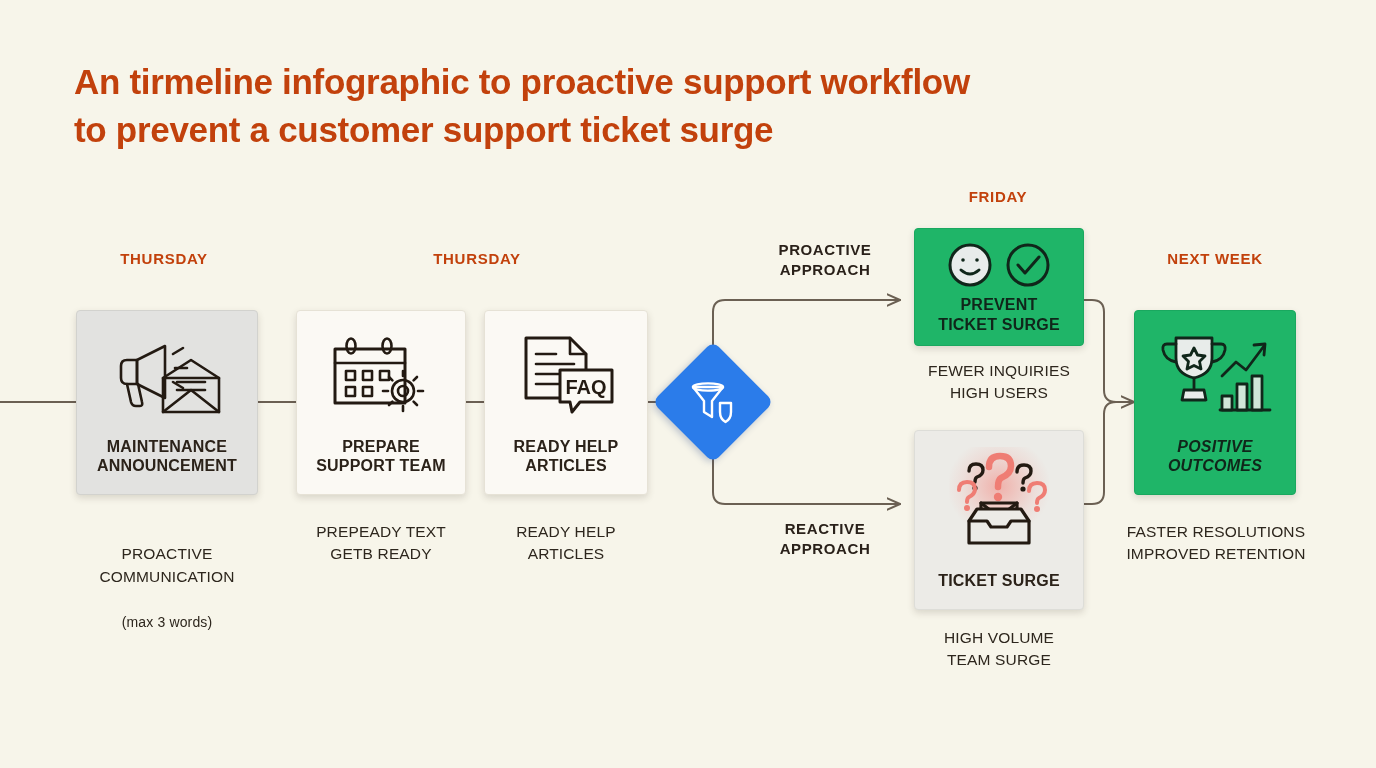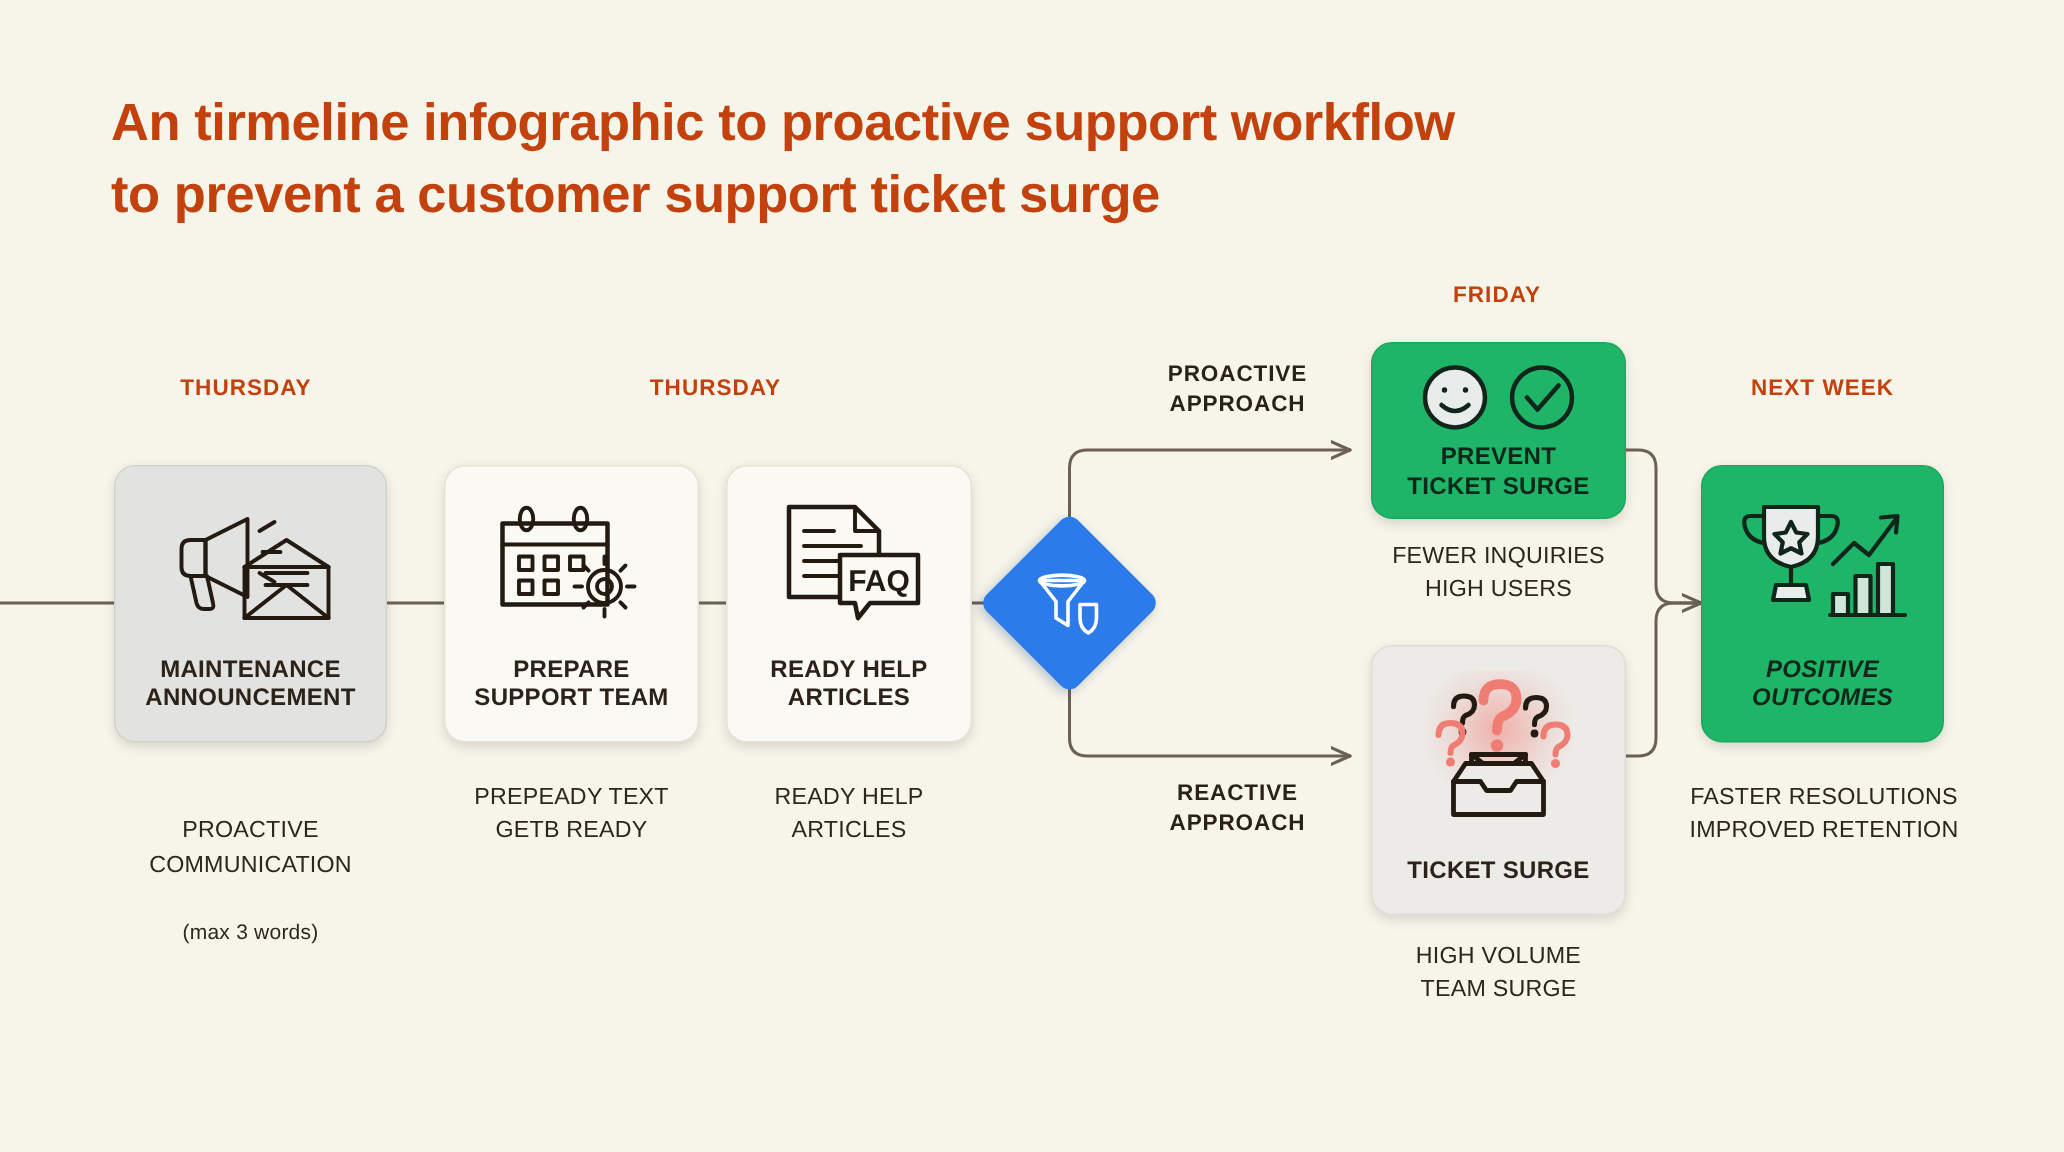--- a/index.html
+++ b/index.html
@@ -39,21 +39,21 @@
     letter-spacing: 0.7px;
     color: #c2410c;
     text-align: center;
     white-space: pre-line;
     line-height: 1.35;
   }
 
   
   .card {
     position: absolute;
-    border-radius: 14px;
+    border-radius: 4px;
     box-sizing: border-box;
     display: flex;
     flex-direction: column;
     align-items: center;
     justify-content: flex-start;
     box-shadow: 0 3px 7px rgba(60,50,35,0.16);
     overflow: hidden;
   }
   .card .icon-wrap {
     flex: 1 1 auto;

